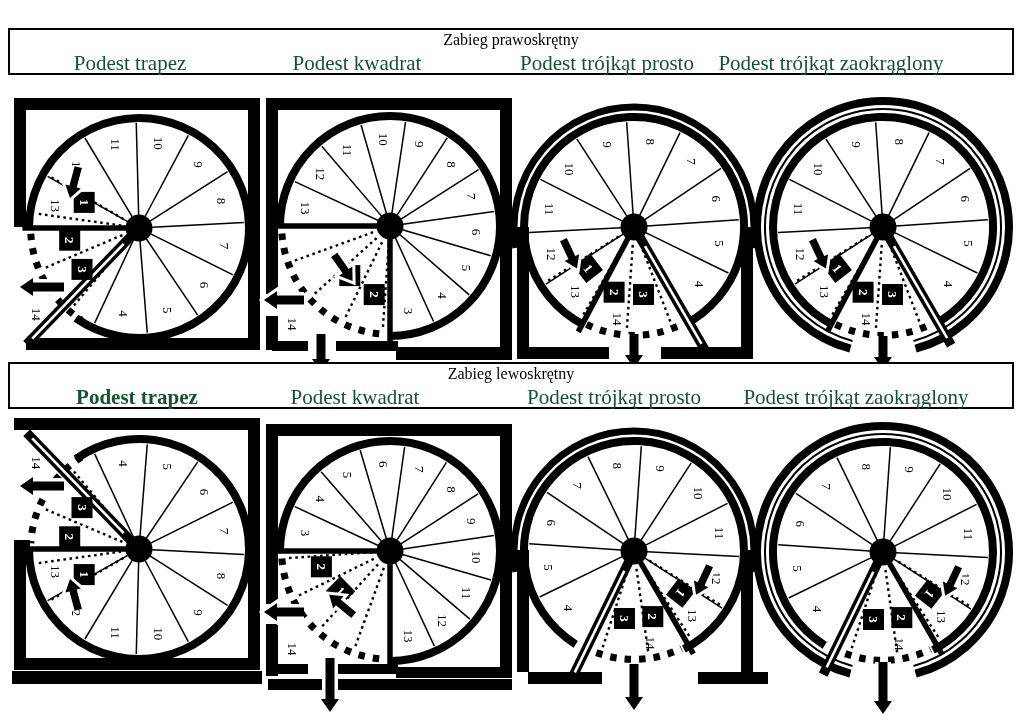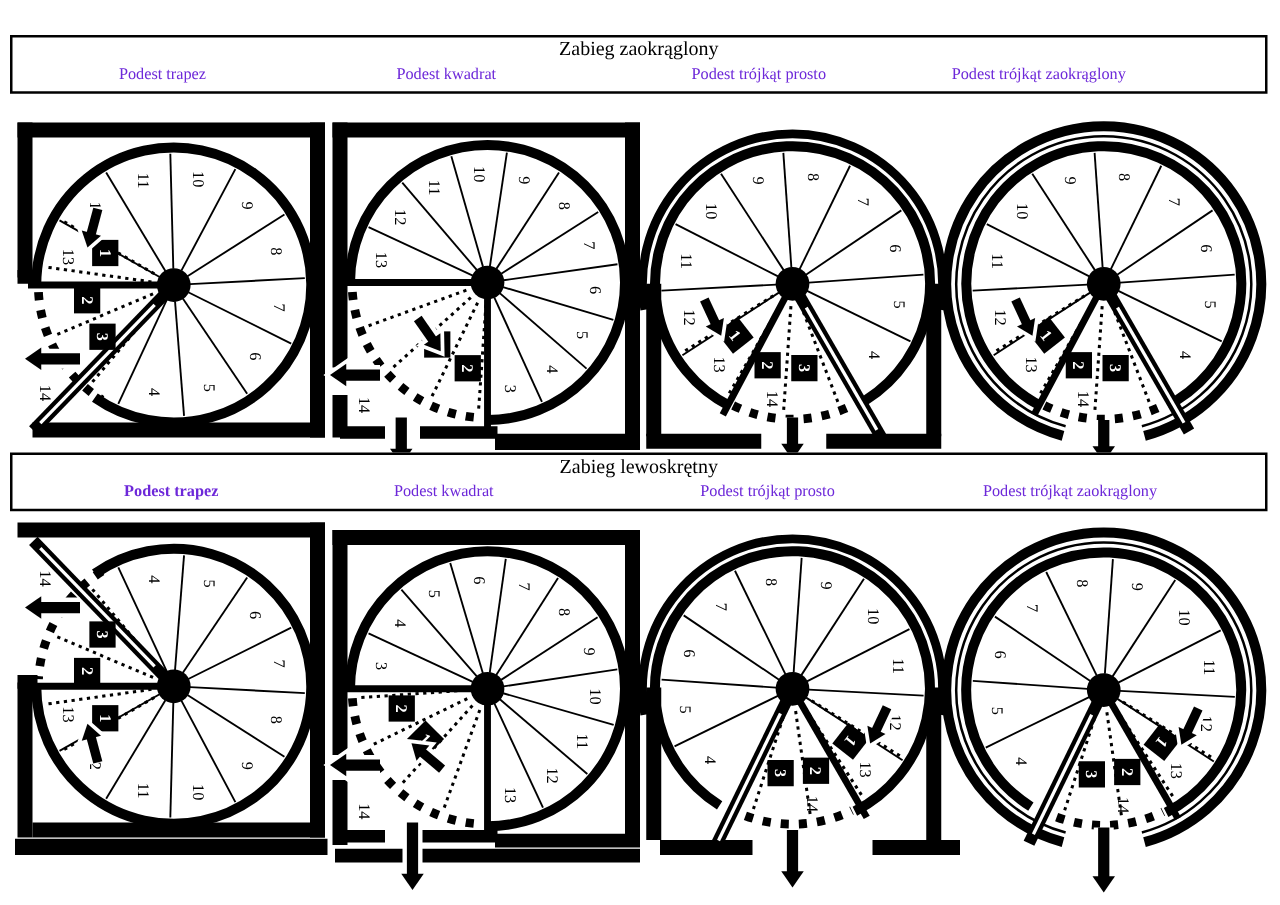--- a/index.html
+++ b/index.html
@@ -3,30 +3,30 @@
 <meta charset="utf-8">
 <style>
   html,body{margin:0;padding:0}
   body{width:1024px;height:724px;background:#fff;position:relative;overflow:hidden;
        font-family:"Liberation Serif","DejaVu Serif",serif;}
   #canvas{position:absolute;left:0;top:0}
   .hbox{position:absolute;left:8px;width:1002px;height:43px;border:2px solid #000;background:#fff;z-index:5}
   #hb1{top:28px}
   #hb2{top:362px}
   .htitle{position:absolute;top:1px;left:0;right:0;text-align:center;font-size:16px;color:#000}
-  .hcol{position:absolute;top:21px;transform:translateX(-50%);font-size:13px;color:#6d28d9;white-space:nowrap}
+  .hcol{position:absolute;top:21px;transform:translateX(-50%);font-size:21px;color:#14532d;white-space:nowrap}
   .c0{left:120px}.c1{left:347px}.c2{left:597px}.c3{left:821px}
   .d0{left:127px}.d1{left:345px}.d2{left:604px}.d3{left:846px}
   .bold{font-weight:bold}
 </style>
 </head>
 <body>
 
 <div class="hbox" id="hb1">
-  <div class="htitle">Zabieg zaokrąglony</div>
+  <div class="htitle">Zabieg prawoskrętny</div>
   <div class="hcol c0">Podest trapez</div>
   <div class="hcol c1">Podest kwadrat</div>
   <div class="hcol c2">Podest trójkąt prosto</div>
   <div class="hcol c3">Podest trójkąt zaokrąglony</div>
 </div>
 
 <div class="hbox" id="hb2">
   <div class="htitle">Zabieg lewoskrętny</div>
   <div class="hcol d0 bold">Podest trapez</div>
   <div class="hcol d1">Podest kwadrat</div>

